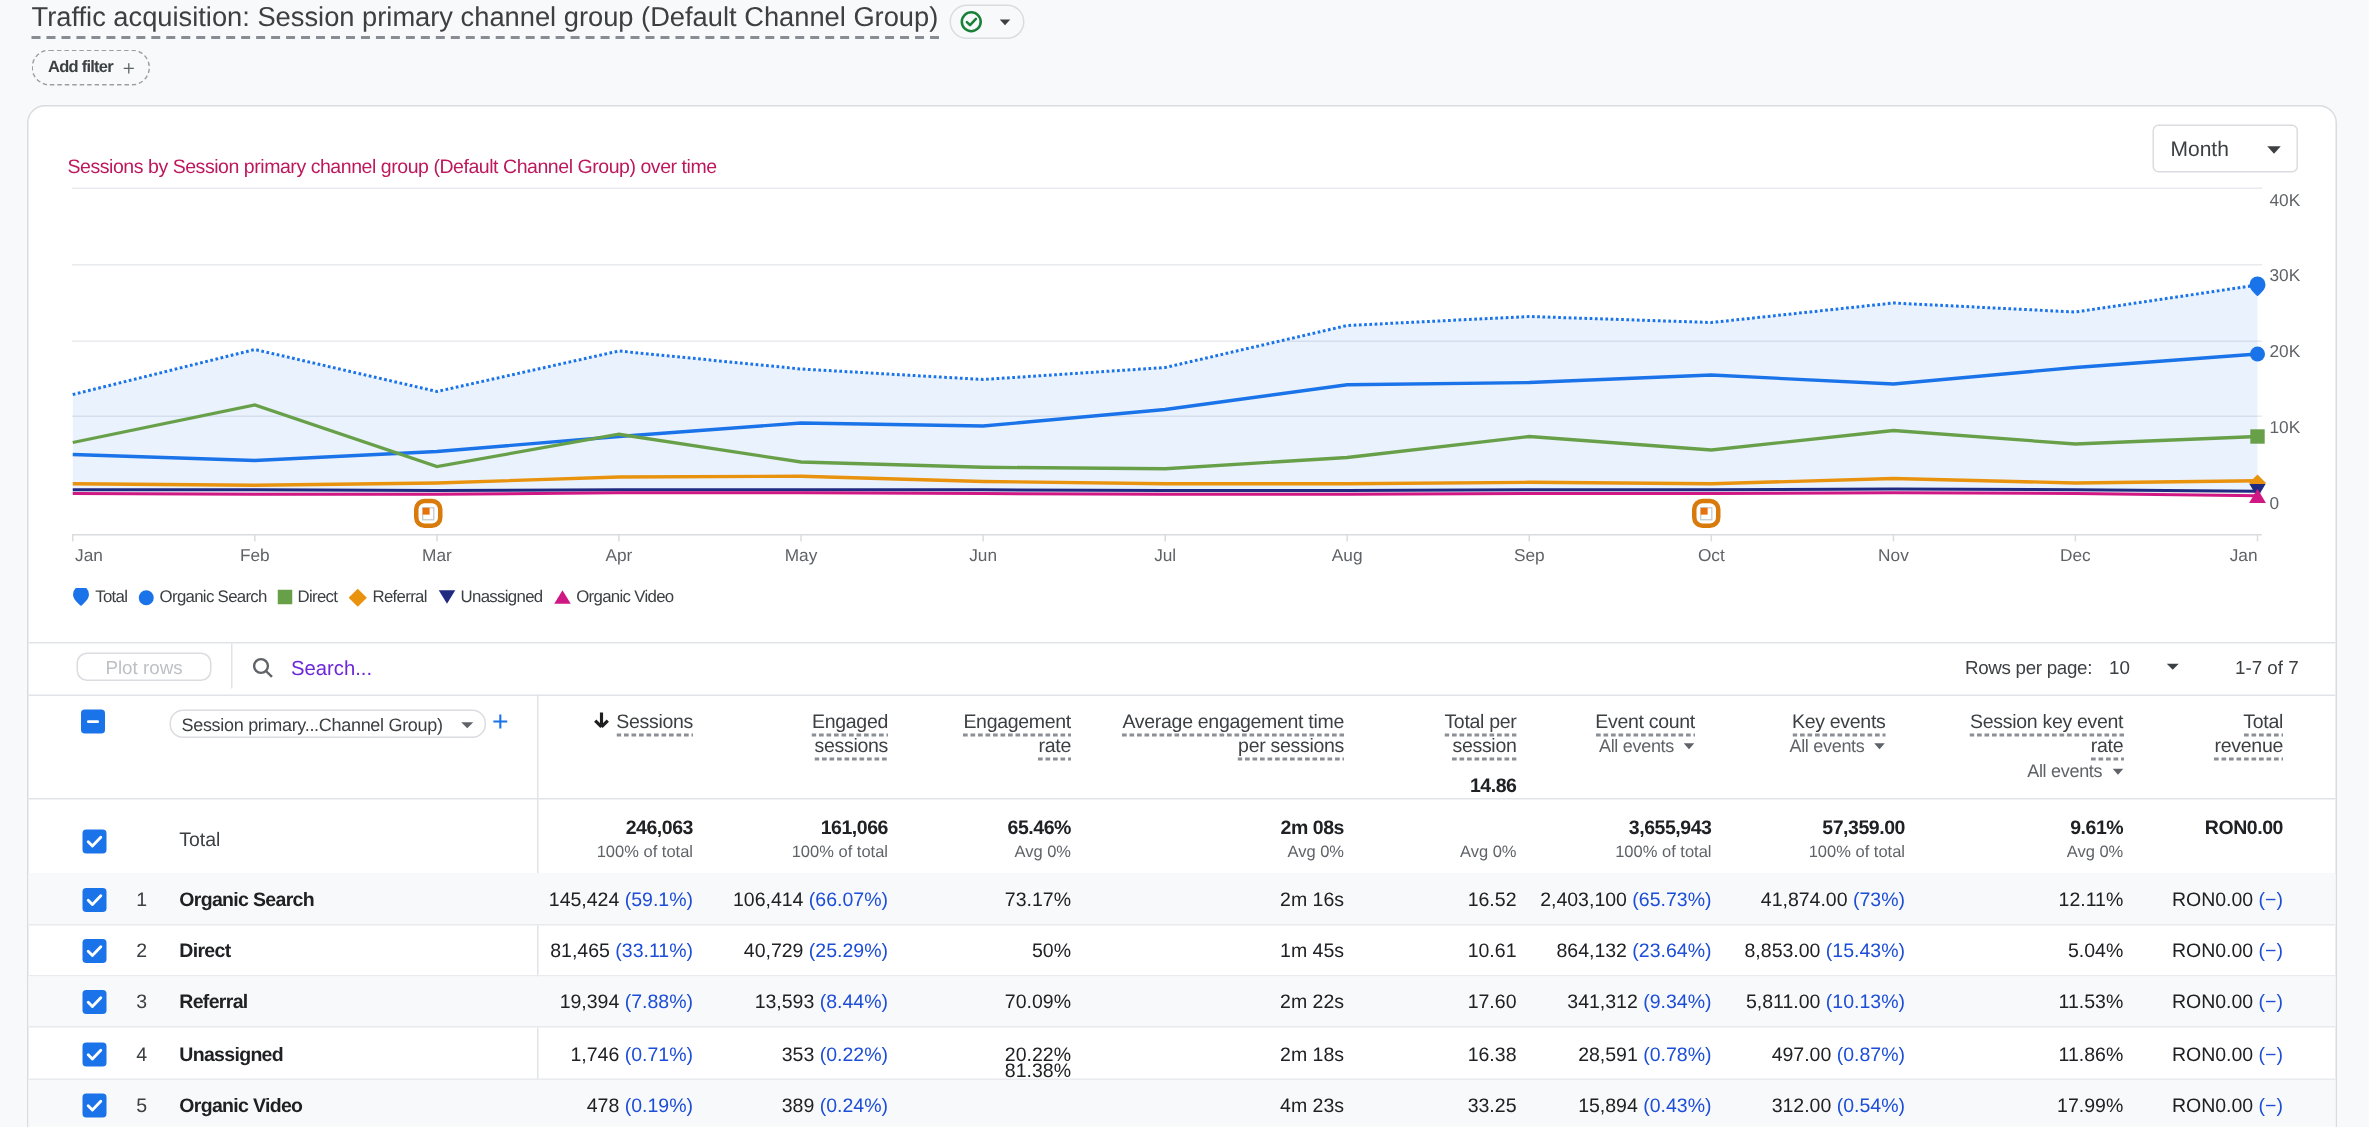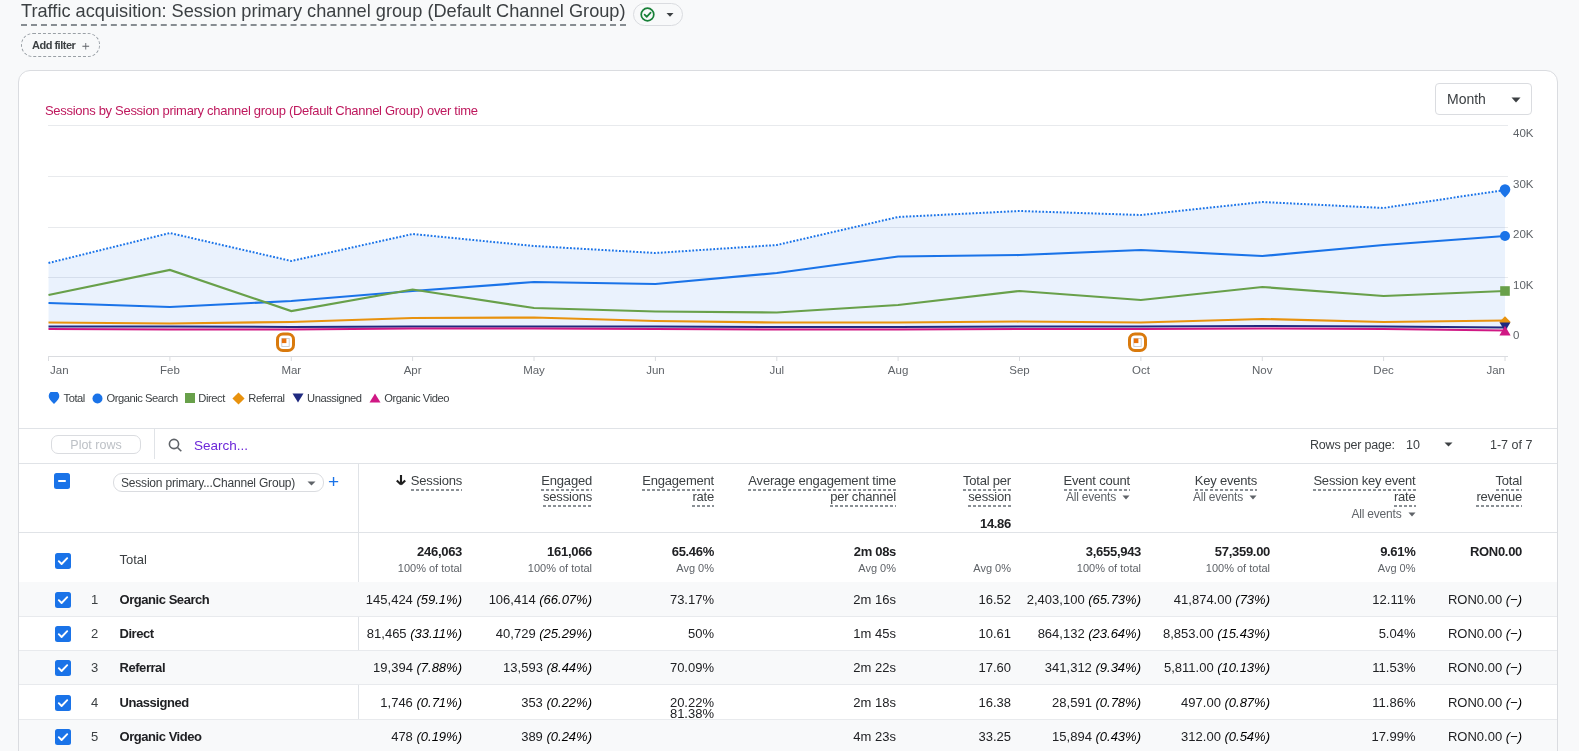--- a/index.html
+++ b/index.html
@@ -44,21 +44,21 @@
   #plusdim { left:328px; top:471px; font-size:19px; color:#1a73e8; font-weight:400; }
   .hc { position:absolute; top:472.5px; text-align:right; font-size:13px; color:#3c4043;
     line-height:16.8px; letter-spacing:-0.2px; }
   .hc .u { padding-bottom:3px; background:repeating-linear-gradient(to right,#8a9095 0 3px,transparent 3px 5px) left bottom repeat-x; background-size:5px 2px; }
   .hc .ae { font-size:12px; color:#5f6368; }
   .hc .ae svg { vertical-align:1px; margin-left:6px; }
   .trow { position:absolute; left:19px; width:1538px; }
   .cell { position:absolute; text-align:right; font-size:13px; }
   .num { color:#202124; }
   .tot .num { font-weight:bold; letter-spacing:-0.3px; }
-  .pct { color:#000000;font-style:italic; }
+  .pct { color:#1d4ed8; }
   .sub { position:absolute; text-align:right; font-size:11px; color:#5f6368; }
   .c1 { right:1117px; } .c2 { right:987px;text-align:center; } .c3 { right:865px; } .c4 { right:683px; }
   .c5 { right:568px; } .c6 { right:438px; } .c7 { right:309px; } .c8 { right:163.5px; }
   .c9 { right:57px; }
   .rowlbl { position:absolute; left:119.5px; font-size:13px; color:#3c4043; }
   .rowname { position:absolute; left:119.5px; font-size:13px; font-weight:bold; color:#202124; letter-spacing:-0.45px; }
   .rownum { position:absolute; left:87.5px; width:14px; text-align:center; font-size:13px; color:#3c4043; }
 </style>
 </head>
 <body>
@@ -231,21 +231,21 @@
 <div class="hc" style="right:987px">
     <div><span class="u">Engaged</span></div>
     <div><span class="u">sessions</span></div>
   </div>
 <div class="hc" style="right:865px">
     <div><span class="u">Engagement</span></div>
     <div><span class="u">rate</span></div>
   </div>
 <div class="hc" style="right:683px">
     <div><span class="u">Average engagement time</span></div>
-    <div><span class="u">per channel</span></div>
+    <div><span class="u">per sessions</span></div>
   </div>
 <div class="hc" style="right:568px">
     <div><span class="u">Total per</span></div>
     <div><span class="u">session</span></div>
   </div>
 <div class="hc" style="right:449px">
     <div><span class="u">Event count</span></div>
     <div class="ae">All events<svg width="8" height="5" viewBox="0 0 8 5">
         <path d="M0.5 0.5 L7.5 0.5 L4 4.5 Z" fill="#5f6368"></path>
       </svg></div>

